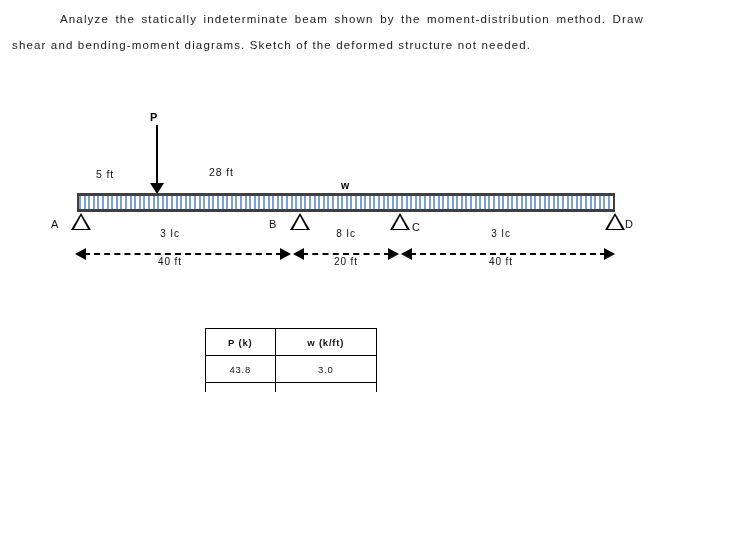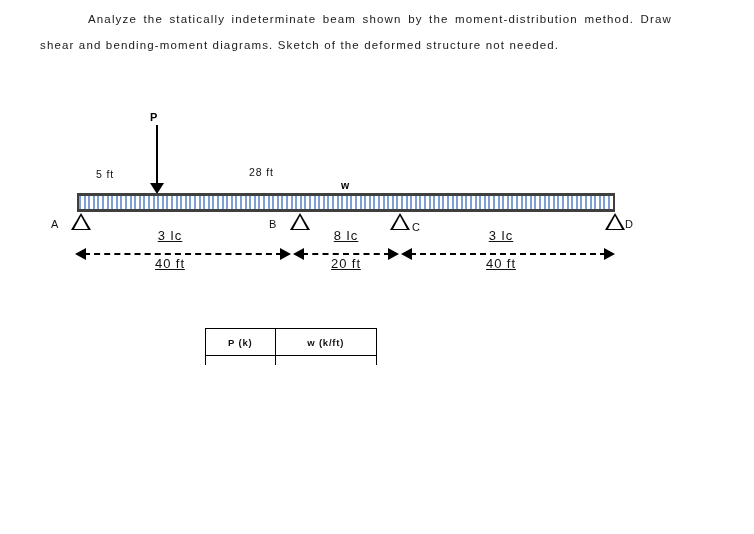--- a/index.html
+++ b/index.html
@@ -21,21 +21,20 @@
   #problem-statement {
     position: absolute;
     left: 12px;
     top: 6px;
     width: 632px;
     font-size: 11.5px;
     line-height: 26px;
     letter-spacing: 1.15px;
     text-align: justify;
     color: #1a1a1a;
-    margin-left: 28px;
   }
   #problem-statement .indent { display: inline-block; width: 48px; }
 
   
   #beam-figure {
     position: absolute;
     left: 0;
     top: 100px;
     width: 754px;
     height: 200px;
@@ -151,25 +150,24 @@
     width: 0;
     height: 0;
     border-top: 6px solid transparent;
     border-bottom: 6px solid transparent;
   }
   .arrow-left  { left: 0;  border-right: 11px solid #000000; }
   .arrow-right { right: 0; border-left: 11px solid #000000; }
 
   .dim-stiff-label, .dim-len-label {
     position: absolute;
-    font-size: 13px;
+    font-size: 10px;
     letter-spacing: 0.9px;
     text-align: center;
     color: #111111;
-    text-decoration: underline;
   }
   .dim-stiff-label { top: 128px; }
   .dim-len-label   { top: 156px; }
 
   
   #data-table {
     position: absolute;
     left: 205px;
     top: 328px;
     width: 172px;
@@ -196,21 +194,21 @@
 
 <div id="problem-statement"><span class="indent"></span><span>Analyze the statically indeterminate beam shown by the moment-distribution method. Draw shear and bending-moment diagrams. Sketch of the deformed structure not needed.</span></div>
 
 <div id="beam-figure">
 
   <div class="load-label">P</div>
   <div class="load-stem"></div>
   <div class="load-head"></div>
 
   <div class="span-note" style="left:96px; top:68px;">5 ft</div>
-  <div class="span-note" style="left:209px; top:66px;margin-left:40px;">28 ft</div>
+  <div class="span-note" style="left:209px; top:66px;">28 ft</div>
 
   <div class="w-label">w</div>
 
   <div class="beam-body"></div>
 
   <div class="support" style="left:71px; top:113px;"></div>
   <div class="support-label" style="left:51px; top:118px;">A</div>
 
   <div class="support" style="left:290px; top:113px;"></div>
   <div class="support-label" style="left:269px; top:118px;">B</div>
@@ -246,18 +244,22 @@
   <div class="dim-len-label" style="left:441px; width:120px;">40 ft</div>
 
 </div>
 
 <table id="data-table">
   <tbody>
       <tr>
     <td class="hdr">P (k)</td>
     <td class="hdr">w (k/ft)</td>
   </tr>
+  <tr>
+    <td>43.8</td>
+    <td>3.0</td>
+  </tr>
   <tr class="clipped">
     <td></td>
     <td></td>
   </tr>
 </tbody>
   </table>
 
 </body></html>

